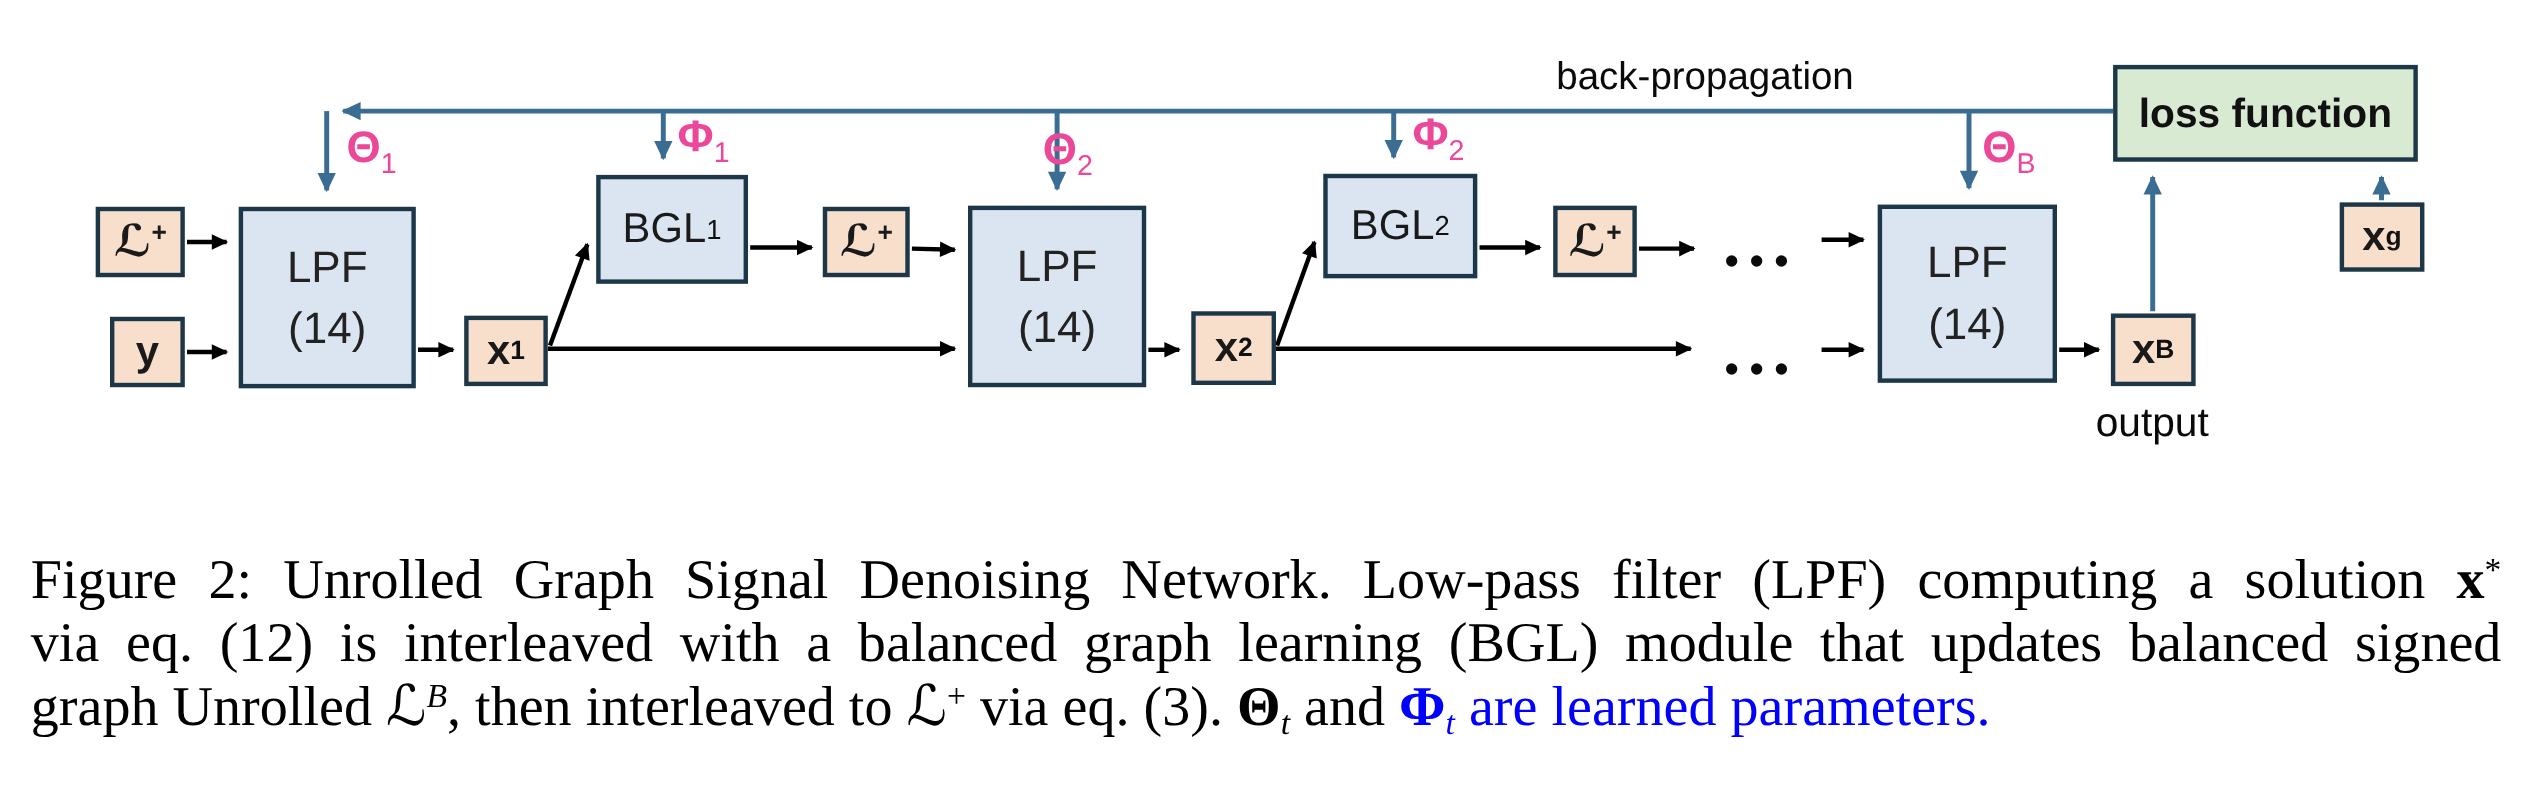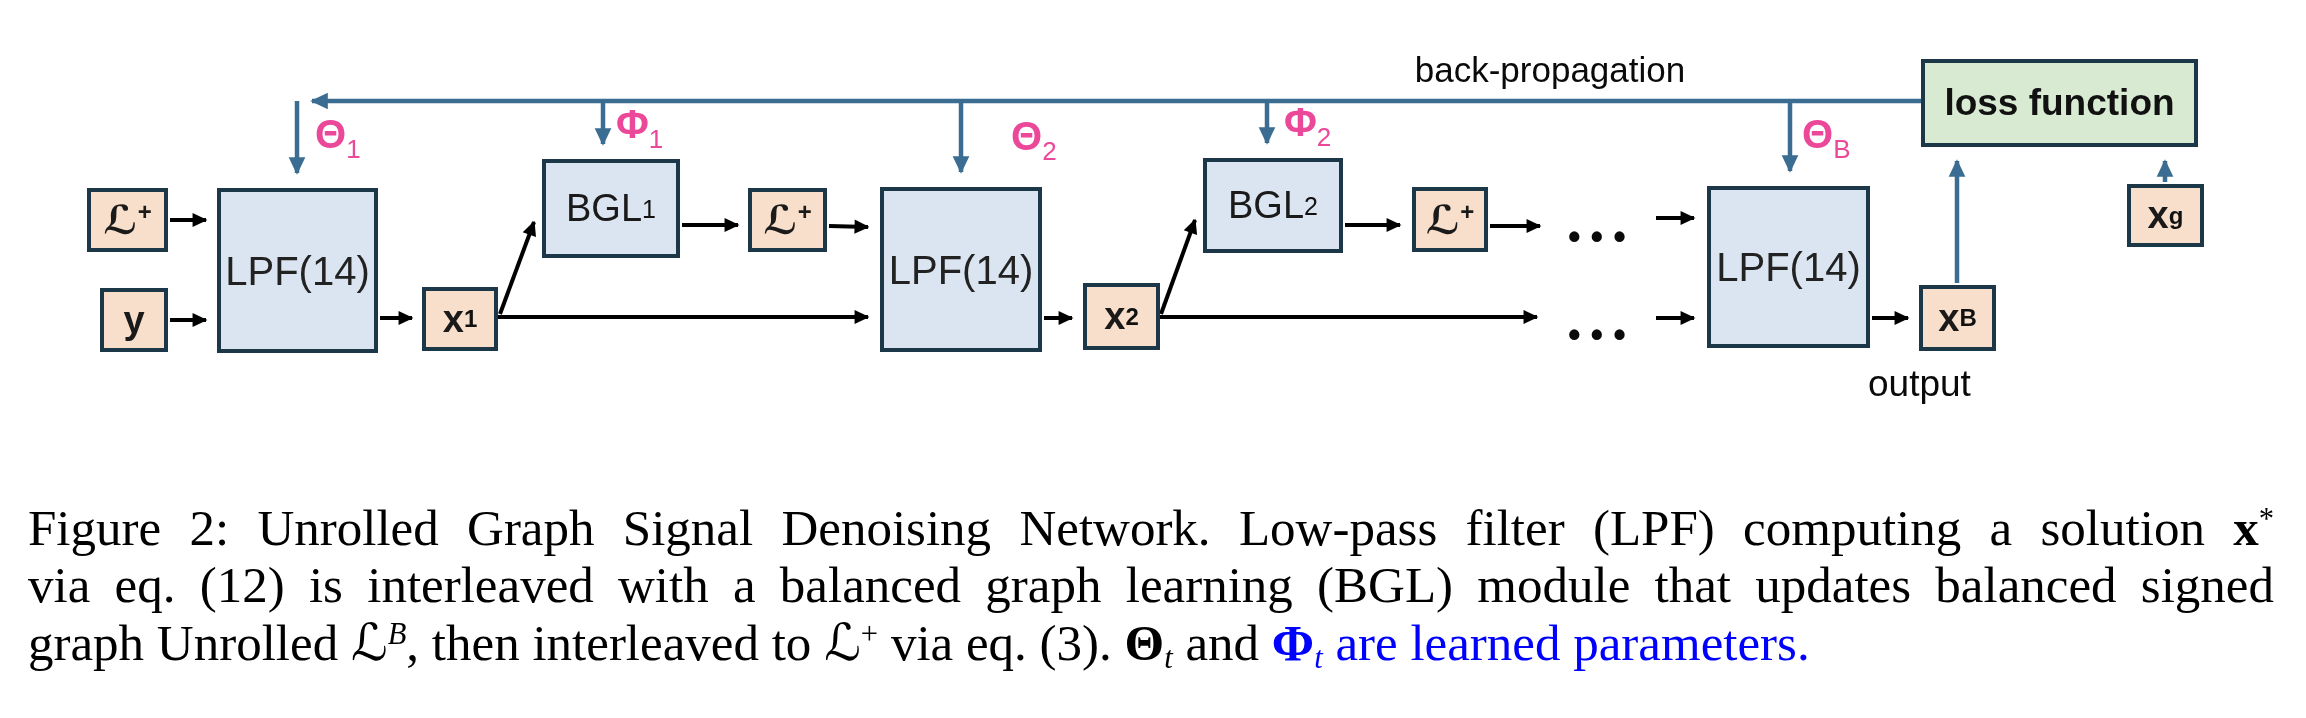--- a/index.html
+++ b/index.html
@@ -9,21 +9,21 @@
   html,body{margin:0;padding:0;background:#fff;}
   #stage{position:relative;width:2306px;height:718px;background:#ffffff;overflow:hidden;
          font-family:"Liberation Sans",sans-serif;color:var(--ink);}
   #wires{position:absolute;left:0;top:0;z-index:1;}
   .box{position:absolute;z-index:2;box-sizing:border-box;border:4px solid var(--border);
        display:flex;align-items:center;justify-content:center;text-align:center;}
   .peach{background:var(--peach);}
   .bluebox{background:var(--blue);}
   .greenbox{background:var(--green);font-weight:bold;}
   .lbl{font-size:38px;color:#1a1a1a;}
-  .lpf-label{display:flex;flex-direction:row;line-height:56px;font-size:40px;color:#222;}
+  .lpf-label{display:flex;flex-direction:column;line-height:56px;font-size:40px;color:#222;}
   .bold{font-weight:700;}
   .scriptL{font-family:"DejaVu Sans","DejaVu Serif",serif;font-weight:700;font-size:40px;}
   .box sup{font-size:24px;line-height:0;vertical-align:14px;font-weight:700;}
   .box sub{font-size:25px;line-height:0;vertical-align:-8px;font-weight:400;}
   .param{position:absolute;z-index:2;font-weight:700;font-size:40px;color:#ec4899;}
   .param sub{font-size:26px;font-weight:400;vertical-align:-10px;line-height:0;}
   .floatlbl{position:absolute;z-index:2;font-size:36px;color:#0a0a0a;}
   .dots{position:absolute;z-index:2;font-size:36px;font-weight:700;letter-spacing:10px;color:#0a0a0a;}
   
   .caption{position:absolute;left:28px;top:500px;width:2246px;z-index:2;
@@ -153,33 +153,33 @@
     <span class="lbl bold">x</span>
       <sup>g</sup>
   </div>
 
   <div class="param" style="left:315px;top:112px">
     <span>Θ</span><sub>1</sub>
   </div>
   <div class="param" style="left:616px;top:102px">
     <span>Φ</span><sub>1</sub>
   </div>
-  <div class="param" style="left:1011px;top:114px">
+  <div class="param" style="left:948px;top:114px">
     <span>Θ</span><sub>2</sub>
   </div>
   <div class="param" style="left:1284px;top:100px">
     <span>Φ</span><sub>2</sub>
   </div>
   <div class="param" style="left:1802px;top:112px">
     <span>Θ</span><sub>B</sub>
   </div>
 
   <div class="floatlbl" style="left:1400px;top:50px;width:300px;text-align:center;font-size:35px">back-propagation</div>
 
-  <div class="floatlbl" style="left:1868px;top:363px;width:140px;text-align:left;font-size:37px">output</div>
+  <div class="floatlbl" style="left:1868px;top:363px;width:140px;text-align:right;font-size:37px">output</div>
 
 
   <div class="dots" style="left:1568px;top:216px">•••</div>
   <div class="dots" style="left:1568px;top:314px">•••</div>
 
   <div class="caption">
     <div class="cap-line">
       <span>Figure 2: Unrolled Graph Signal Denoising Network. Low-pass filter (LPF) computing a solution </span><span class="cap-bold">x</span><sup>*</sup>
     </div>
     <div class="cap-line">

